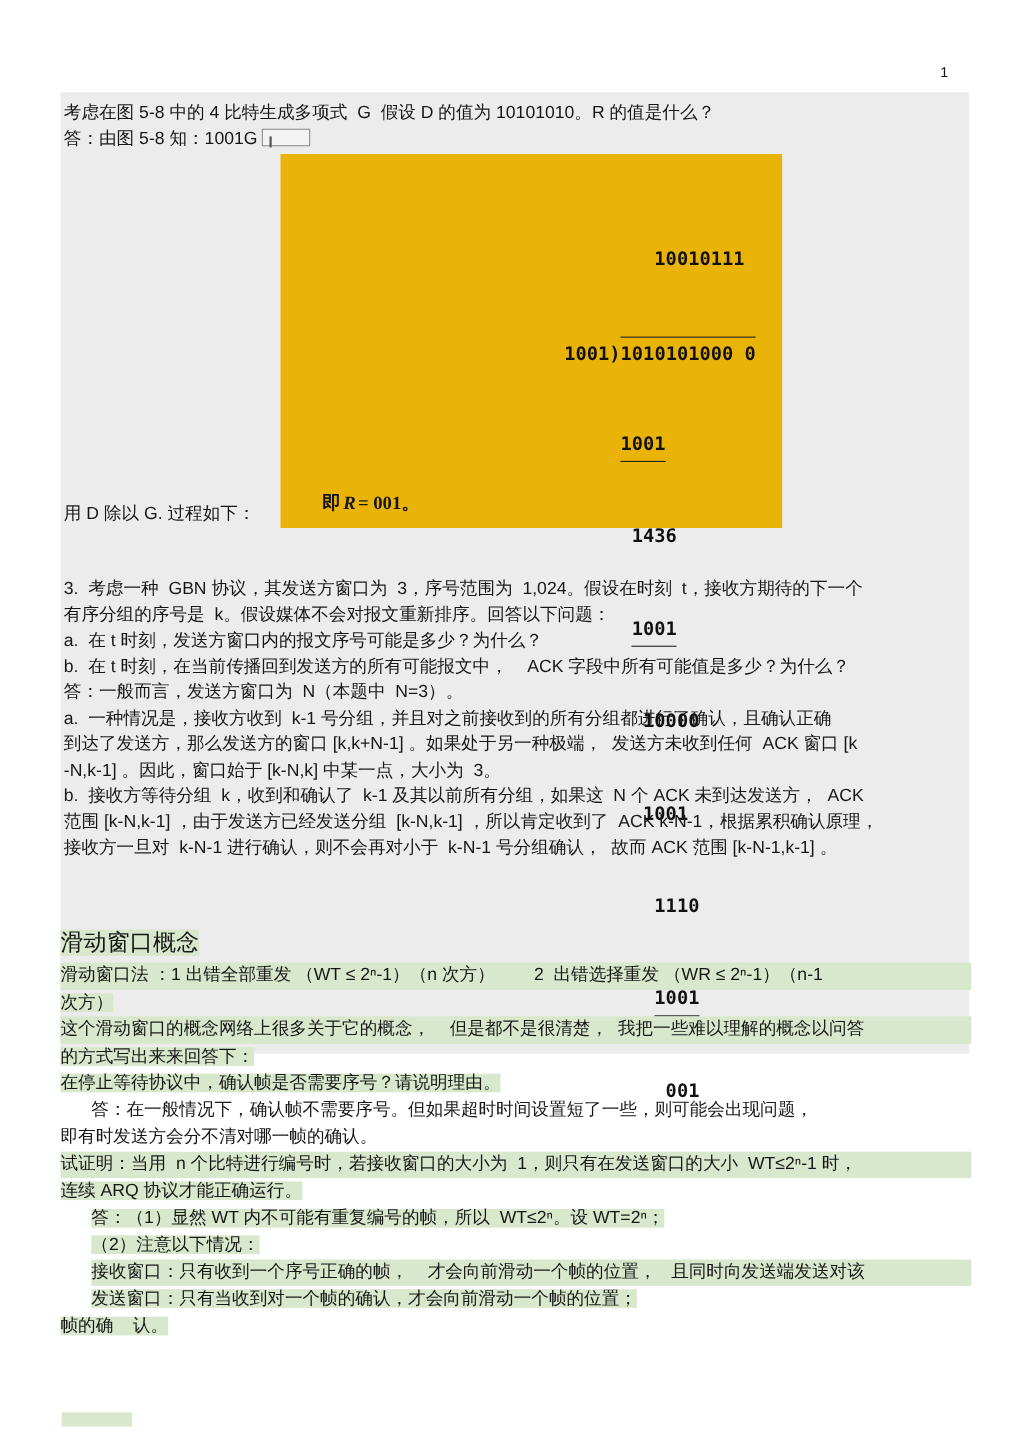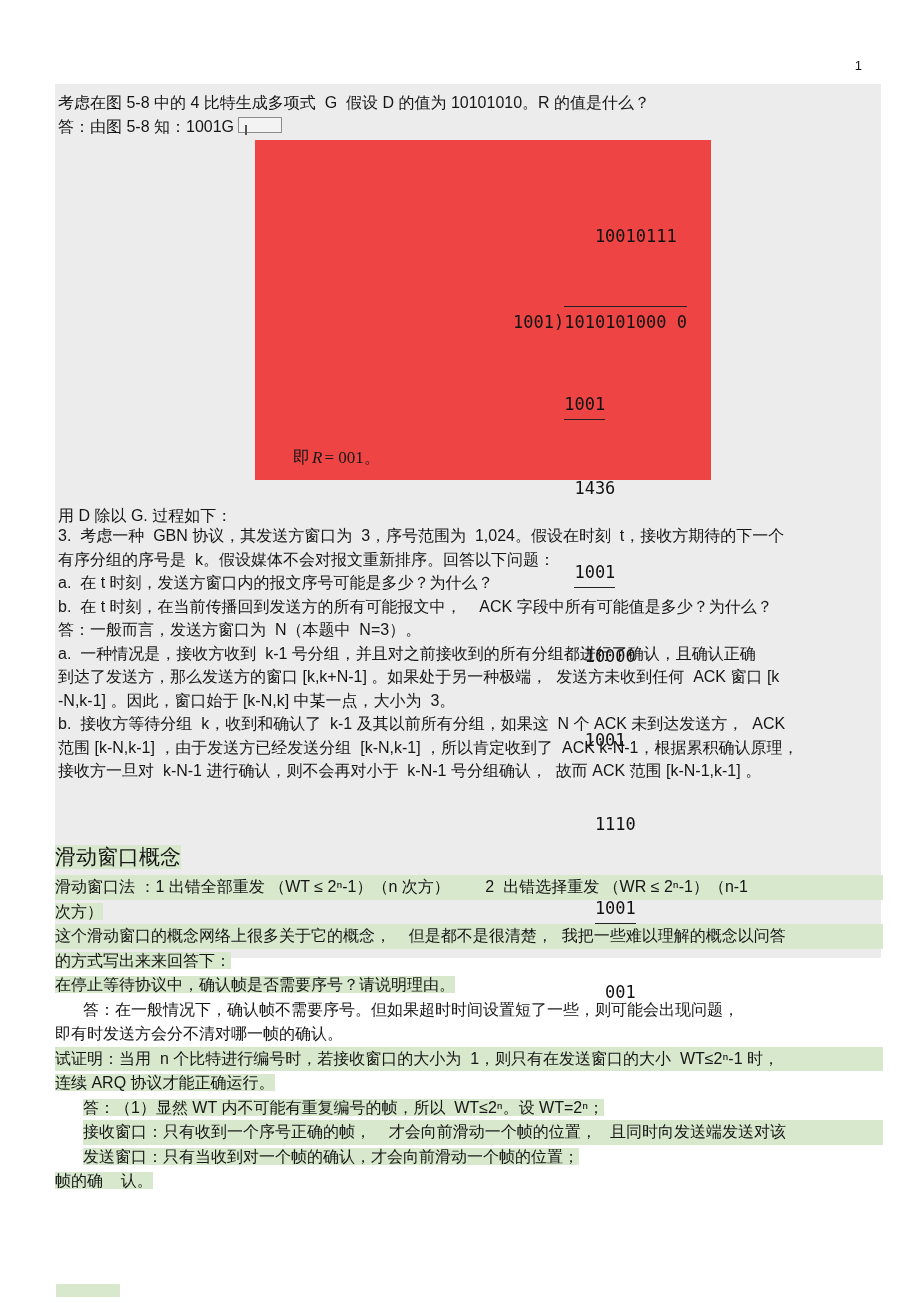--- a/index.html
+++ b/index.html
@@ -13,34 +13,34 @@
                 background:#ececec; padding:7px 2px 0 3px; font-size:16px; line-height:23.5px;
                 position:absolute; }
   .line { white-space:pre-wrap; }
 
   .formula-box { display:inline-block; width:44px; height:16px; border:1px solid #8d8d8d;
                  background:#f3f3f3; vertical-align:-3px; margin-left:4px; }
   .formula-mark { display:inline-block; width:2px; height:10px; border-left:2px solid #555;
                   margin:2px 0 0 6px; }
 
   
-  .division-box { position:absolute; left:200px; top:56px; width:456px; height:340px; background:#ef4444; }
+  .division-box { position:absolute; left:200px; top:56px; width:456px; height:340px; background:#eab308;font-weight:bold; }
   .mono { position:absolute; left:258px; top:26px; font-family:"DejaVu Sans Mono","Liberation Mono",monospace;
           font-size:17px; line-height:28px; white-space:pre; color:#111; }
   .drow { height:28px; }
   .ind5 { padding-left:5ch; } .ind6 { padding-left:6ch; } .ind7 { padding-left:7ch; }
   .ind8 { padding-left:8ch; } .ind9 { padding-left:9ch; }
   .dig { display:inline-block; }
   .dig.u { border-bottom:1.5px solid #222; padding-bottom:1px; }
   .dividend { border-top:1.5px solid #222; padding-top:1px; }
   .dresult { position:absolute; left:38px; top:306px; font-size:17px;
              font-family:"Liberation Serif","DejaVu Serif",serif; white-space:pre; }
   .rvar { font-style:italic; padding:0 2px; }
 
-  .note-line { position:absolute; left:3px; top:372px; white-space:pre-wrap;margin-top:48px; }
+  .note-line { position:absolute; left:3px; top:372px; white-space:pre-wrap; }
   .q3 { position:absolute; left:3px; top:440px; width:820px; }
 
   
   .sw { position:absolute; left:55px; top:806px; width:828px; font-size:16px; }
   .sw-heading { font-family:"Liberation Serif","DejaVu Serif",serif; font-size:21px;
                 line-height:30px; margin-bottom:3px;margin-top:36px; }
   .sw-line { line-height:24.5px; white-space:pre-wrap; }
   .sw-line.ind { padding-left:28px; }
   .hl { background:#d7e8cc; }
   .hl-block { display:block; background:#d7e8cc; }
@@ -97,18 +97,19 @@
   <div class="sw-line"><span class="hl-block">滑动窗口法 ：1 出错全部重发 （WT ≤ 2ⁿ-1）（n 次方）        2  出错选择重发 （WR ≤ 2ⁿ-1）（n-1</span></div>
   <div class="sw-line"><span class="hl">次方）</span></div>
   <div class="sw-line"><span class="hl-block">这个滑动窗口的概念网络上很多关于它的概念，    但是都不是很清楚，  我把一些难以理解的概念以问答</span></div>
   <div class="sw-line"><span class="hl">的方式写出来来回答下：</span></div>
   <div class="sw-line"><span class="hl">在停止等待协议中，确认帧是否需要序号？请说明理由。</span></div>
   <div class="sw-line ind"><span class="plain">答：在一般情况下，确认帧不需要序号。但如果超时时间设置短了一些，则可能会出现问题，</span></div>
   <div class="sw-line"><span class="plain">即有时发送方会分不清对哪一帧的确认。</span></div>
   <div class="sw-line"><span class="hl-block">试证明：当用  n 个比特进行编号时，若接收窗口的大小为  1，则只有在发送窗口的大小  WT≤2ⁿ-1 时，</span></div>
   <div class="sw-line"><span class="hl">连续 ARQ 协议才能正确运行。</span></div>
   <div class="sw-line ind"><span class="hl">答：（1）显然 WT 内不可能有重复编号的帧，所以  WT≤2ⁿ。设 WT=2ⁿ；</span></div>
+  <div class="sw-line ind"><span class="hl">（2）注意以下情况：</span></div>
   <div class="sw-line ind"><span class="hl-block">接收窗口：只有收到一个序号正确的帧，    才会向前滑动一个帧的位置，   且同时向发送端发送对该</span></div>
   <div class="sw-line ind"><span class="hl">发送窗口：只有当收到对一个帧的确认，才会向前滑动一个帧的位置；</span></div>
   <div class="sw-line"><span class="hl">帧的确    认。</span></div>
 </div>
 
 <div class="bottom-strip"></div>
 
 </body></html>

